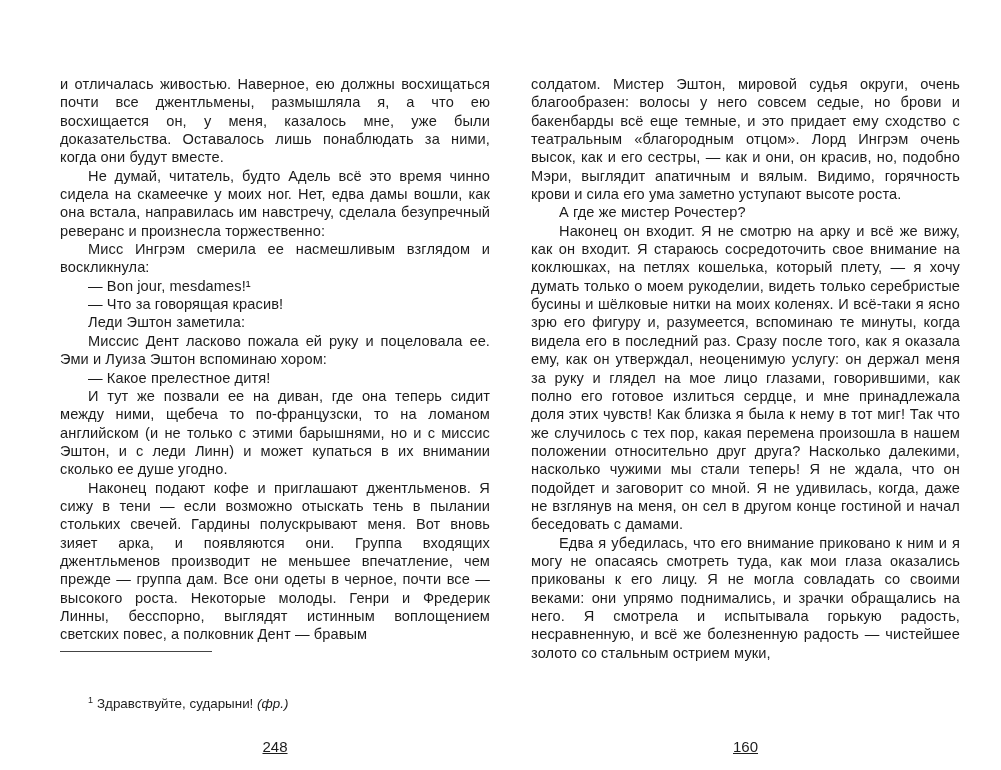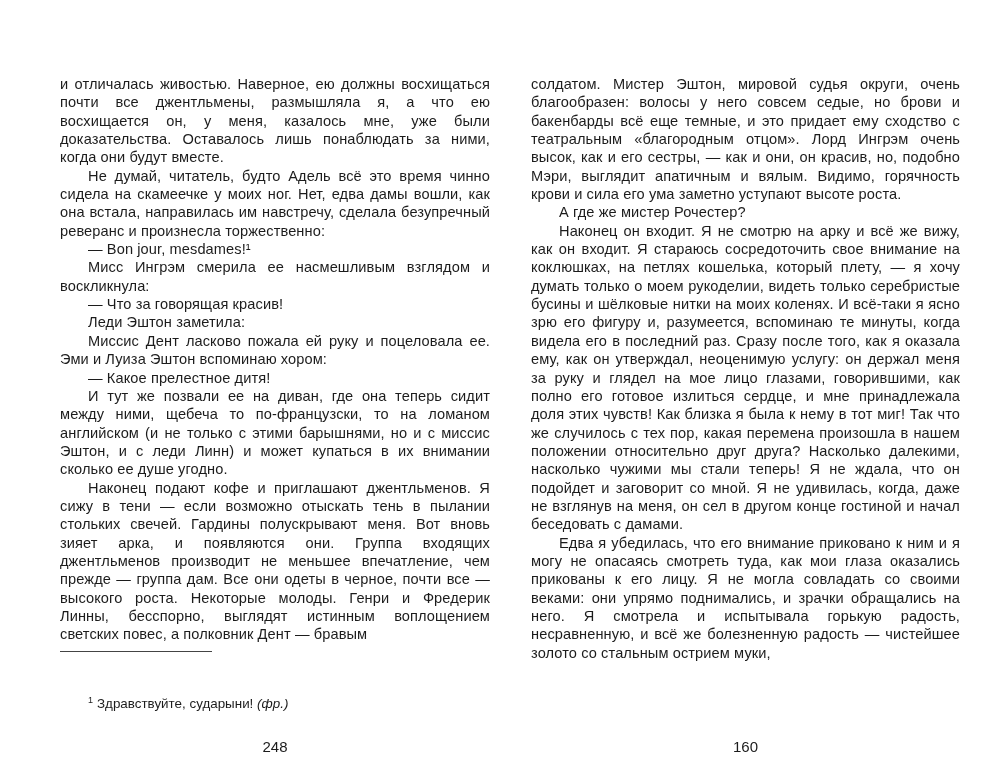--- a/index.html
+++ b/index.html
@@ -62,33 +62,34 @@
     font-style: italic;
   }
   .page-number {
     position: absolute;
     bottom: 15px;
     left: 0;
     width: 100%;
     text-align: center;
     font-size: 15px;
     color: #1c1c1c;
+    text-decoration: underline;
   }
 </style>
 </head>
 <body>
 
 <div class="spread">
 
   <div class="page page-left">
     <div class="text-block">
         <p class="no-indent">и отличалась живостью. Наверное, ею должны восхищаться почти все джентльмены, размышляла я, а что ею восхищается он, у меня, казалось мне, уже были доказательства. Оставалось лишь понаблюдать за ними, когда они будут вместе.</p>
         <p>Не думай, читатель, будто Адель всё это время чинно сидела на скамеечке у моих ног. Нет, едва дамы вошли, как она встала, направилась им навстречу, сделала безупречный реверанс и произнесла торжественно:</p>
+        <p>Мисс Ингрэм смерила ее насмешливым взглядом и воскликнула:</p>
         <p>— Bon jour, mesdames!¹</p>
-        <p>Мисс Ингрэм смерила ее насмешливым взглядом и воскликнула:</p>
         <p>— Что за говорящая красив!</p>
         <p>Леди Эштон заметила:</p>
         <p>Миссис Дент ласково пожала ей руку и поцеловала ее. Эми и Луиза Эштон вспоминаю хором:</p>
         <p>— Какое прелестное дитя!</p>
         <p>И тут же позвали ее на диван, где она теперь сидит между ними, щебеча то по-французски, то на ломаном английском (и не только с этими барышнями, но и с миссис Эштон, и с леди Линн) и может купаться в их внимании сколько ее душе угодно.</p>
         <p>Наконец подают кофе и приглашают джентльменов. Я сижу в тени — если возможно отыскать тень в пылании стольких свечей. Гардины полускрывают меня. Вот вновь зияет арка, и появляются они. Группа входящих джентльменов производит не меньшее впечатление, чем прежде — группа дам. Все они одеты в черное, почти все — высокого роста. Некоторые молоды. Генри и Фредерик Линны, бесспорно, выглядят истинным воплощением светских повес, а полковник Дент — бравым</p>
       </div>
     <div class="footnote-block">
       <div class="footnote-rule"></div>
       <p class="footnote-text"><sup>1</sup><span>Здравствуйте, сударыни!</span> <span class="lang-note">(фр.)</span></p>

